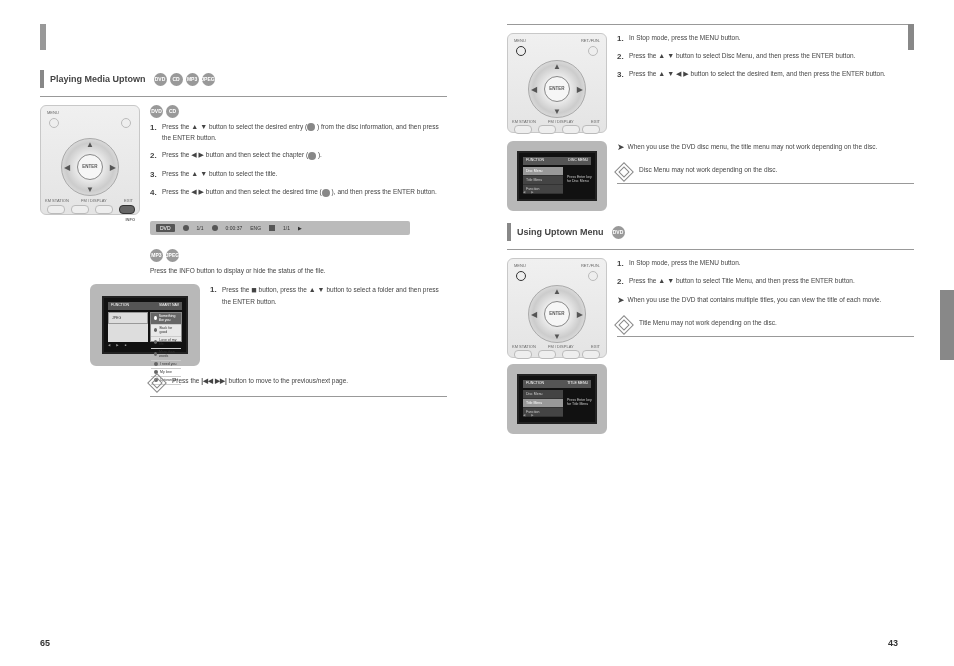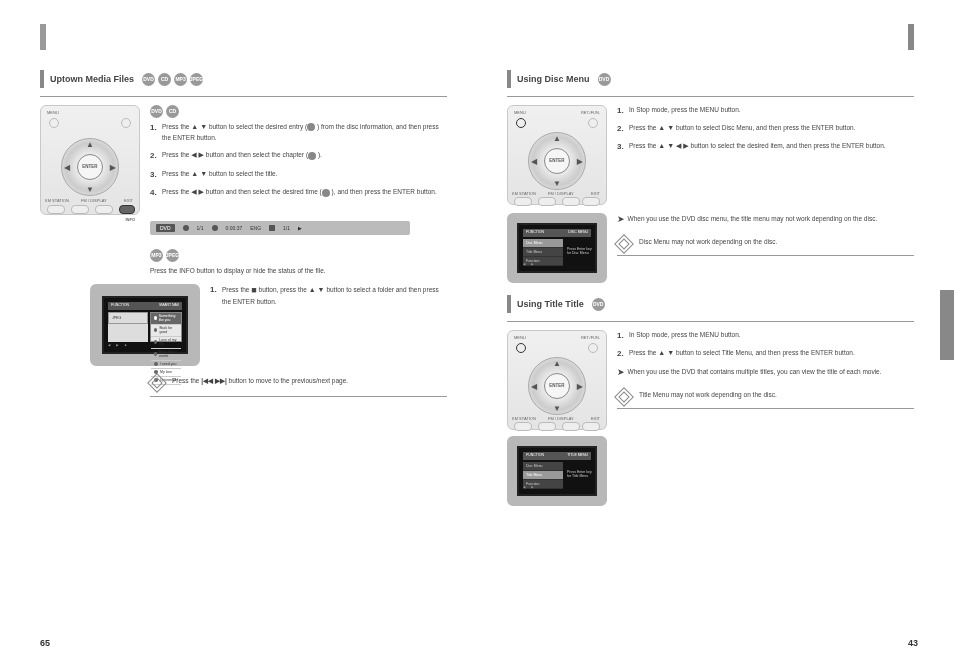--- a/index.html
+++ b/index.html
@@ -145,36 +145,36 @@
     transform:rotate(45deg); flex-shrink:0; position:relative;
   }
   .note-icon::after {
     content:""; position:absolute; inset:2px; border:1px solid #888;
   }
   .arrow-bullet { font-size:9px; vertical-align:middle; margin-right:3px; }
   .page-num {
     position:absolute; bottom:18px; font-size:9px; font-weight:bold; color:#333;
   }
   .page-num.l { left:40px; }
-  .page-num.r { right:36px; }
+  .page-num.r { right:56px; }
   .side-tab {
     position:absolute; right:0; top:290px; width:14px; height:70px;
     background:#888;
   }
   .subhead-row { display:flex; gap:10px; margin-top:14px; align-items:flex-start;}
 </style>
 </head>
 <body>
 
 <div class="page left">
   <div class="top-bar-left"></div>
 
   <div class="section-head" style="margin-top:50px">
     <div class="bar"></div>
-    <span class="title">Uptown Media Files</span>
+    <span class="title">Playing Media Uptown</span>
     <span class="icons">
       <span class="disc-icon">DVD</span>
       <span class="disc-icon">CD</span>
       <span class="disc-icon">MP3</span>
       <span class="disc-icon">JPEG</span>
     </span>
   </div>
   <hr class="hr">
 
   <div class="two-col">
@@ -325,27 +325,20 @@
   </div>
   <hr class="hr" style="margin-left:110px;margin-top:6px">
 
   <div class="page-num l">65</div>
 </div>
 
 <div class="page right">
   <div class="top-line"></div>
   <div class="side-tab"></div>
 
-  <div class="section-head" style="margin-top:50px">
-    <div class="bar"></div>
-    <span class="title">Using Disc Menu</span>
-    <span class="icons">
-      <span class="disc-icon">DVD</span>
-    </span>
-  </div>
   <hr class="hr">
 
   <div class="two-col">
     <div class="remote small">
       <span class="r-label" style="left:6px; top:4px">MENU</span>
       <span class="r-label" style="right:6px; top:4px">RET./FUN.</span>
       <div class="r-btn round boxed" style="left:8px; top:12px"></div>
       <div class="r-btn round" style="right:8px; top:12px"></div>
       <div class="dpad" style="top:26px">
         <div class="ring"></div>
@@ -411,21 +404,21 @@
       <div class="note-row">
         <div class="note-icon"></div>
         <div>Disc Menu may not work depending on the disc.</div>
       </div>
       <hr class="hr">
     </div>
   </div>
 
   <div class="section-head" style="margin-top:12px">
     <div class="bar"></div>
-    <span class="title">Using Title Title</span>
+    <span class="title">Using Uptown Menu</span>
     <span class="icons">
       <span class="disc-icon">DVD</span>
     </span>
   </div>
   <hr class="hr">
 
   <div class="two-col">
     <div class="remote small">
       <span class="r-label" style="left:6px; top:4px">MENU</span>
       <span class="r-label" style="right:6px; top:4px">RET./FUN.</span>

